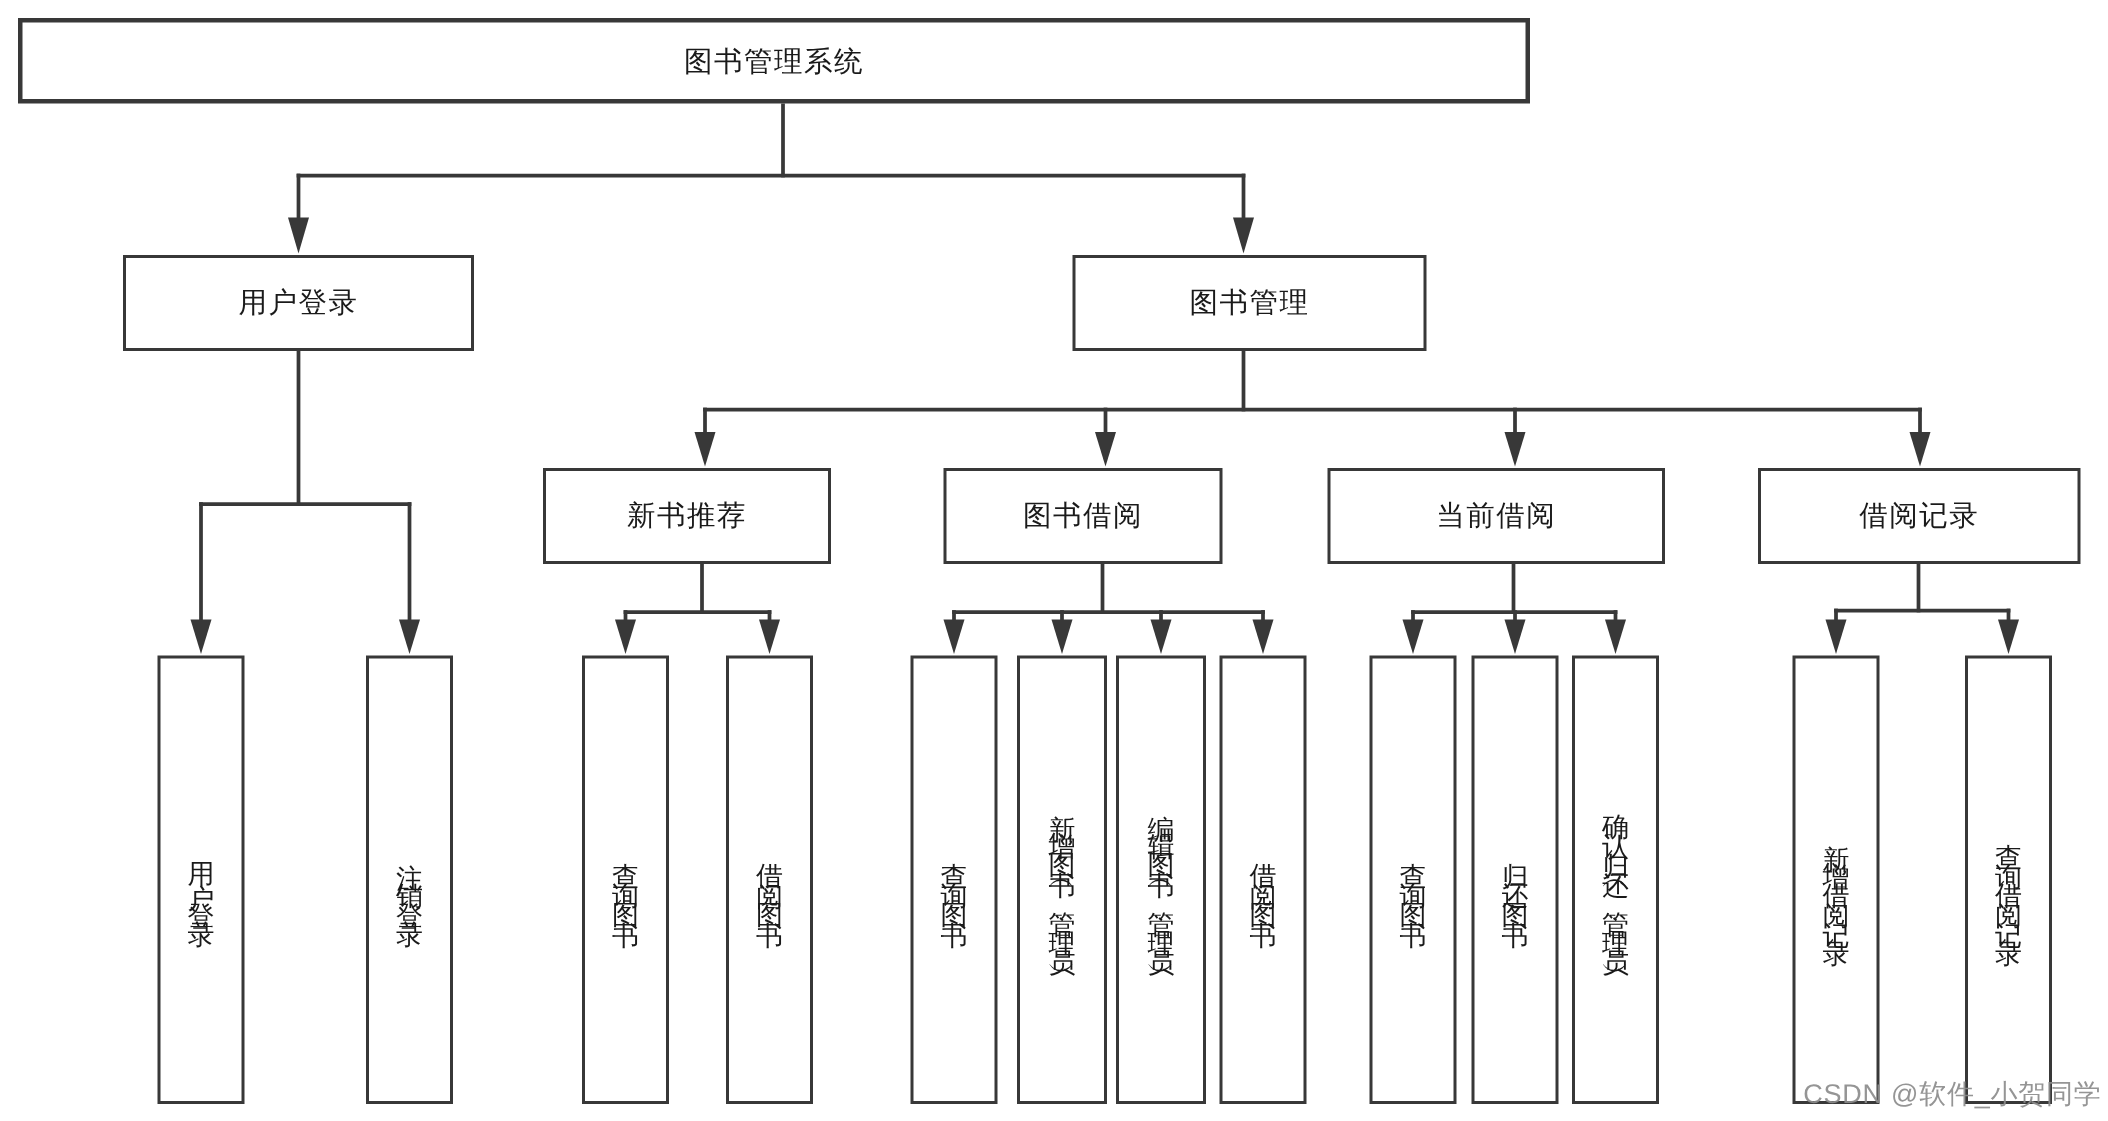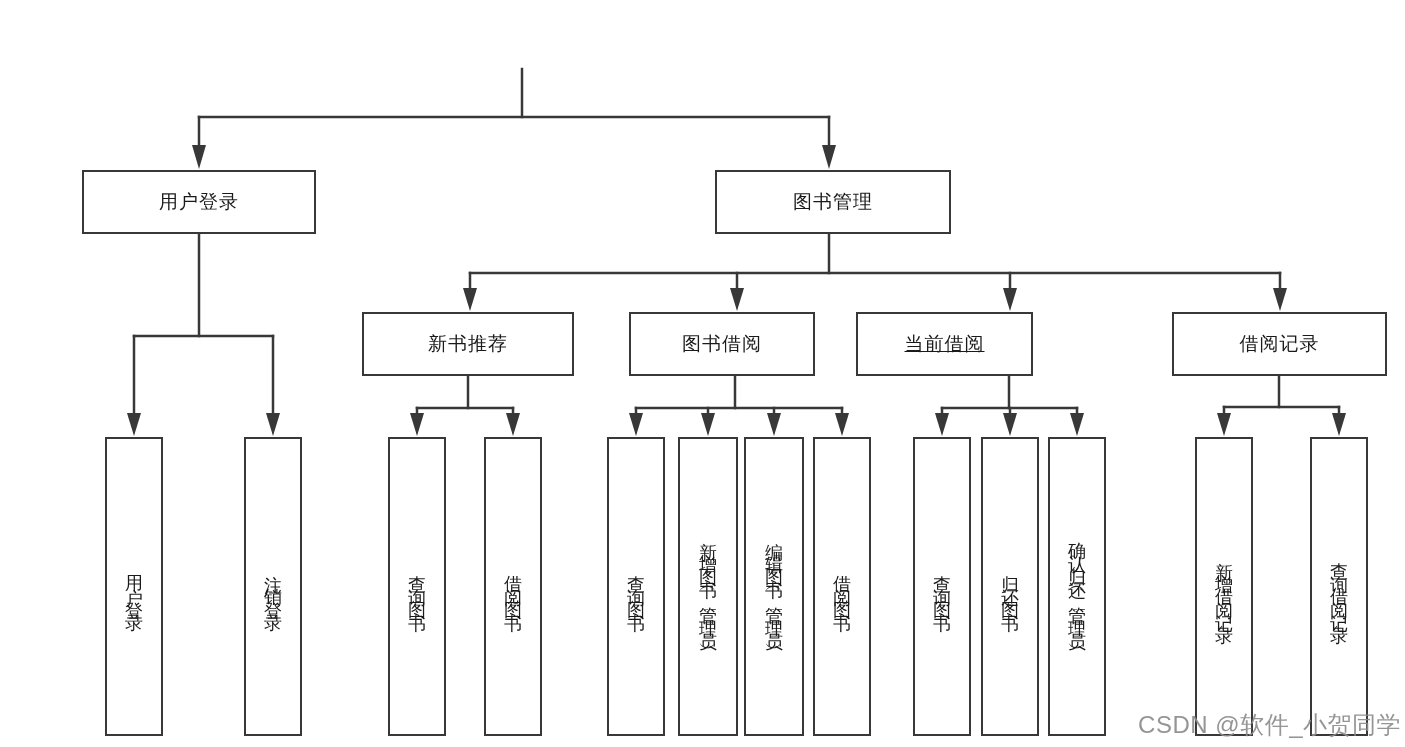--- a/index.html
+++ b/index.html
@@ -50,21 +50,21 @@
     writing-mode: vertical-rl;
     text-orientation: mixed;
     letter-spacing: 13px;
     line-height: 1;
     white-space: nowrap;
   }
   .watermark {
     position: absolute;
     right: 4px;
     bottom: 6px;
-    font-size: 24px;
+    font-size: 18px;
     color: rgba(140, 140, 140, 0.92);
     z-index: 3;
     letter-spacing: 0.5px;
   }
 </style>
 </head>
 <body>
 
 <div class="canvas">
 
@@ -130,35 +130,38 @@
       <polygon points="767,413 781,413 774,436"></polygon>
       <polygon points="835,413 849,413 842,436"></polygon>
       <polygon points="935,413 949,413 942,436"></polygon>
       <polygon points="1003,413 1017,413 1010,436"></polygon>
       <polygon points="1070,413 1084,413 1077,436"></polygon>
       <polygon points="1217,413 1231,413 1224,436"></polygon>
       <polygon points="1332,413 1346,413 1339,436"></polygon>
     </g>
   </svg>
 
+  <div class="node root" style="left:12px; top:12px; width:1008px; height:57px;">
+    <span>图书管理系统</span>
+  </div>
 
   <div class="node lvl" style="left:82px; top:170px; width:234px; height:64px;">
     <span>用户登录</span>
   </div>
   <div class="node lvl" style="left:715px; top:170px; width:236px; height:64px;">
     <span>图书管理</span>
   </div>
 
-  <div class="node lvl" style="left:362px; top:312px; width:212px; height:64px;">
+  <div class="node lvl" style="left:362px; top:312px; width:192px; height:64px;">
     <span>新书推荐</span>
   </div>
   <div class="node lvl" style="left:629px; top:312px; width:186px; height:64px;">
     <span>图书借阅</span>
   </div>
-  <div class="node lvl" style="left:856px; top:312px; width:177px; height:64px;text-decoration:underline;">
+  <div class="node lvl" style="left:885px; top:312px; width:225px; height:64px;">
     <span>当前借阅</span>
   </div>
   <div class="node lvl" style="left:1172px; top:312px; width:215px; height:64px;">
     <span>借阅记录</span>
   </div>
 
   <div class="node leaf" style="left:105px; top:437px; width:58px; height:299px;">
     <span class="vtext">用户登录</span>
   </div>
   <div class="node leaf" style="left:244px; top:437px; width:58px; height:299px;">

